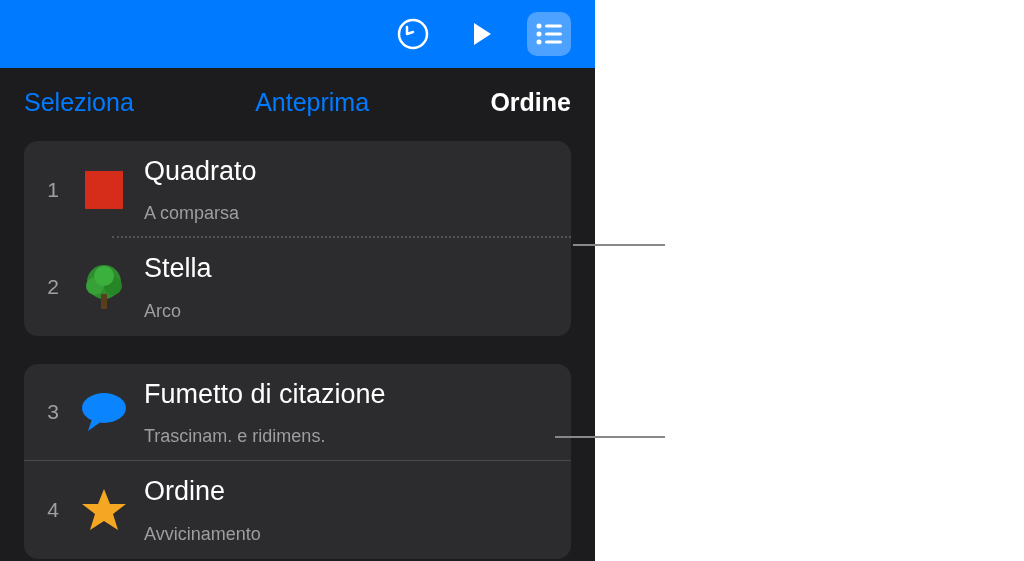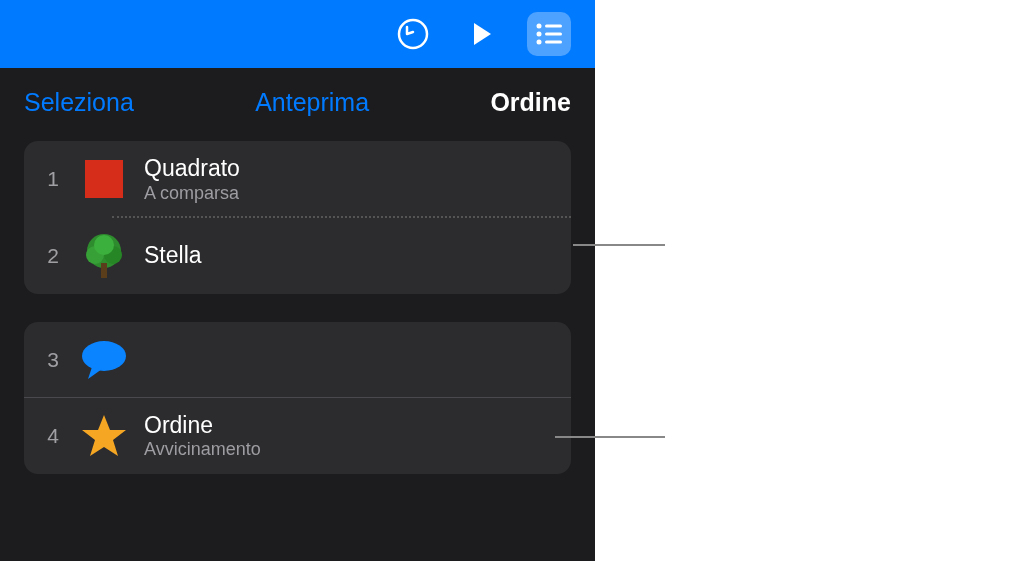--- a/index.html
+++ b/index.html
@@ -83,27 +83,27 @@
       margin-left: 14px;
       margin-right: 16px;
       display: flex;
       align-items: center;
       justify-content: center;
       flex-shrink: 0;
     }
     .list-item .txt { flex: 1; }
     .list-item .title {
       color: #fff;
-      font-size: 23px;
+      font-size: 27px;
       line-height: 1.2;
     }
     .list-item .subtitle {
       color: #9d9da2;
       font-size: 18px;
-      margin-top: 0;
+      margin-top: 16px;
     }
     .divider-dotted {
       position: absolute;
       bottom: 0;
       left: 88px;
       right: 0;
       border-bottom: 2px dotted #555;
     }
     .divider-solid {
       position: absolute;
@@ -190,35 +190,40 @@
           <svg width="42" height="46" viewBox="0 0 42 46">
             <ellipse cx="21" cy="18" rx="17" ry="17" fill="#2e8b2e"></ellipse>
             <ellipse cx="12" cy="22" rx="9" ry="9" fill="#37a037"></ellipse>
             <ellipse cx="30" cy="22" rx="9" ry="9" fill="#268626"></ellipse>
             <ellipse cx="21" cy="12" rx="10" ry="10" fill="#3cb03c"></ellipse>
             <rect x="18" y="30" width="6" height="15" fill="#5a3d1a"></rect>
           </svg>
         </span>
         <span class="txt">
           <div class="title">Stella</div>
+          <div class="subtitle">Arco</div>
         </span>
       </div>
 
     </div>
 
     <div class="group">
 
       <div class="list-item">
         <span class="num">3</span>
         <span class="thumb">
           <svg width="48" height="42" viewBox="0 0 48 42">
             <ellipse cx="24" cy="17" rx="22" ry="15" fill="#0a84ff"></ellipse>
             <path d="M 12 28 L 8 40 L 22 30 Z" fill="#0a84ff"></path>
           </svg>
         </span>
+        <span class="txt">
+          <div class="title">Fumetto di citazione</div>
+          <div class="subtitle">Trascinam. e ridimens.</div>
+        </span>
         <div class="divider-solid"></div>
       </div>
 
       <div class="list-item">
         <span class="num">4</span>
         <span class="thumb">
           <svg width="46" height="46" viewBox="0 0 46 46">
             <path d="M23 2 L29 17 L45 17 L32 27 L37 43 L23 34 L9 43 L14 27 L1 17 L17 17 Z" fill="#f5a623"></path>
           </svg>
         </span>

